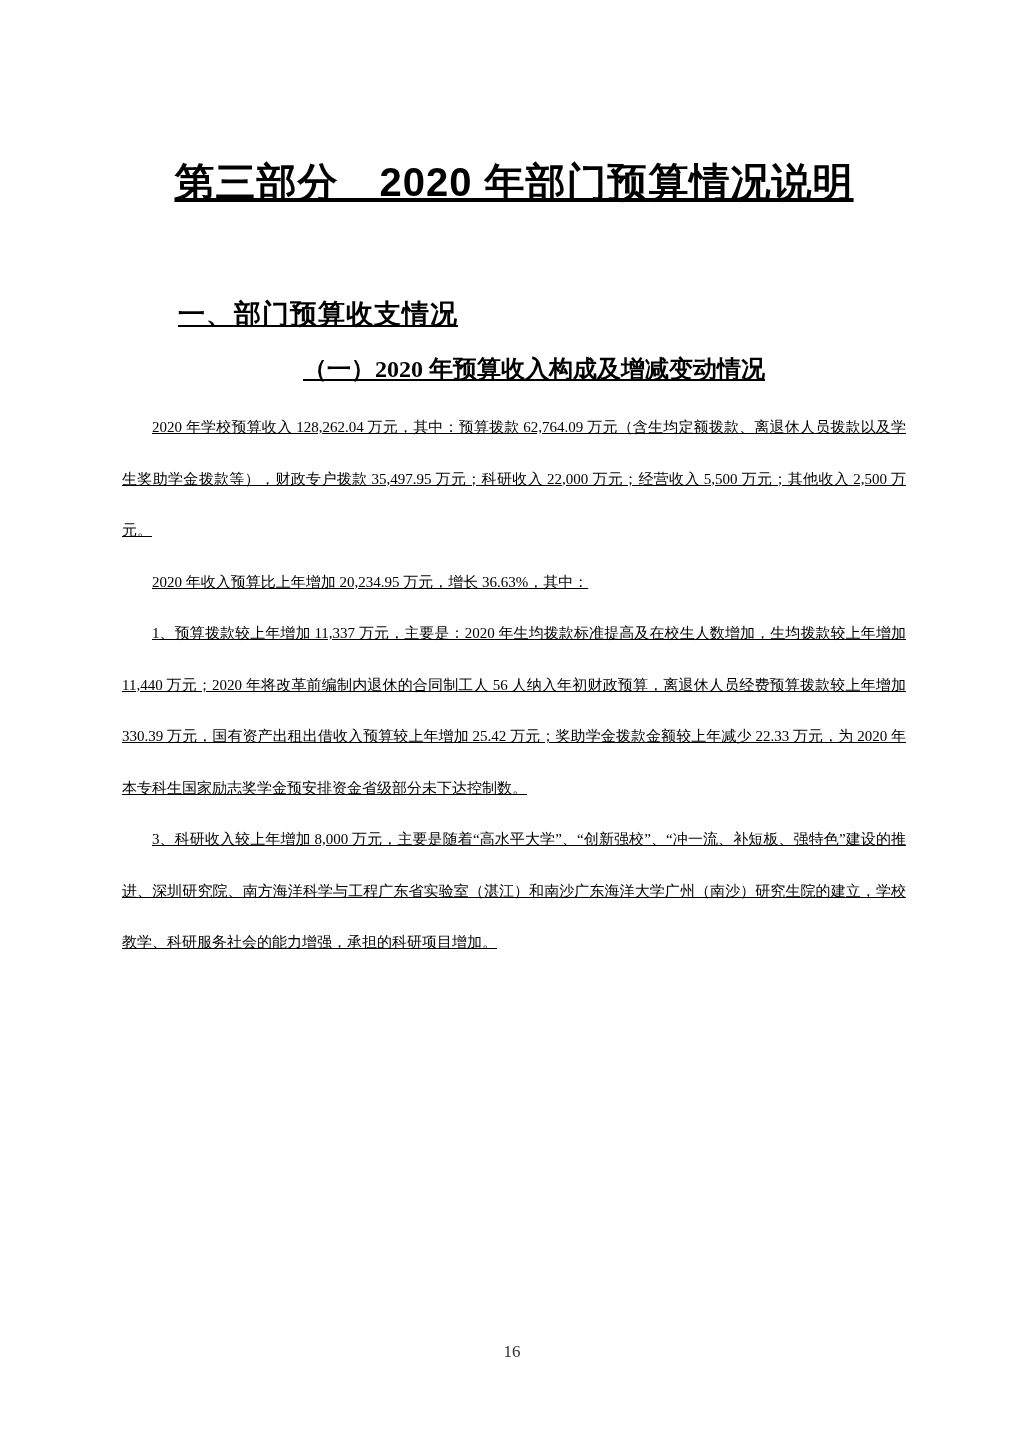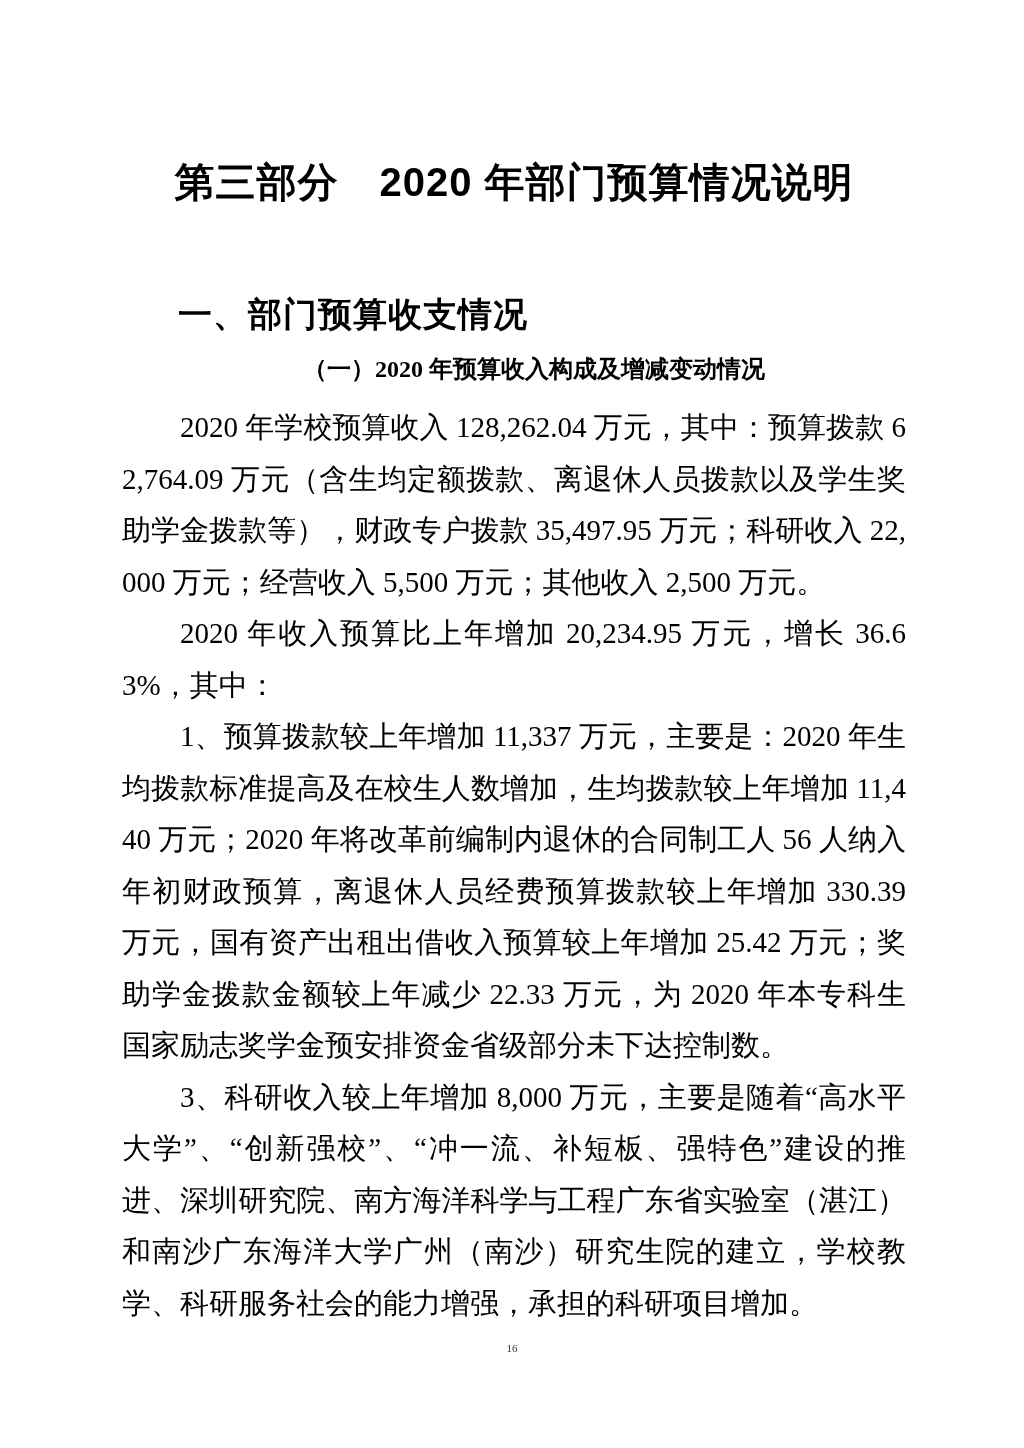--- a/index.html
+++ b/index.html
@@ -12,67 +12,68 @@
     width: 1024px;
     height: 1448px;
     background: #ffffff;
     color: #000000;
     box-sizing: border-box;
     overflow: hidden;
     font-family: "Liberation Serif", "DejaVu Serif", serif;
   }
   .content {
     padding: 0 118px 0 122px;
+    text-decoration: underline;
   }
   .doc-title {
     margin: 0;
     padding-top: 156px;
     text-align: center;
     font-family: "Liberation Sans", "DejaVu Sans", sans-serif;
     font-weight: 700;
     font-size: 40px;
     line-height: 52px;
     letter-spacing: 1px;
     white-space: nowrap;
   }
   .section-heading {
     margin: 88px 0 0 56px;
     font-family: "Liberation Sans", "DejaVu Sans", sans-serif;
     font-weight: 700;
-    font-size: 34px;
+    font-size: 27px;
     line-height: 37px;
     letter-spacing: 1px;
   }
   .subsection-heading {
     margin: 20px 0 0 40px;
     font-family: "Liberation Serif", "DejaVu Serif", serif;
     font-weight: 700;
     font-size: 24px;
     line-height: 33px;
     text-align: center;
   }
   .body-text {
     margin-top: 16px;
   }
   .body-para {
     margin: 0;
-    font-size: 29px;
+    font-size: 15px;
     line-height: 51.5px;
     text-align: justify;
     text-indent: 2em;
     word-break: break-all;
   }
   .page-number {
     position: absolute;
     left: 0;
     right: 0;
     top: 1342px;
     text-align: center;
     font-family: "Liberation Serif", "DejaVu Serif", serif;
-    font-size: 11px;
+    font-size: 17px;
     color: #333333;
   }
 </style>
 </head>
 <body>
 
 <div class="page">
   <div class="content">
 
     <h1 class="doc-title">第三部分　2020 年部门预算情况说明</h1>

